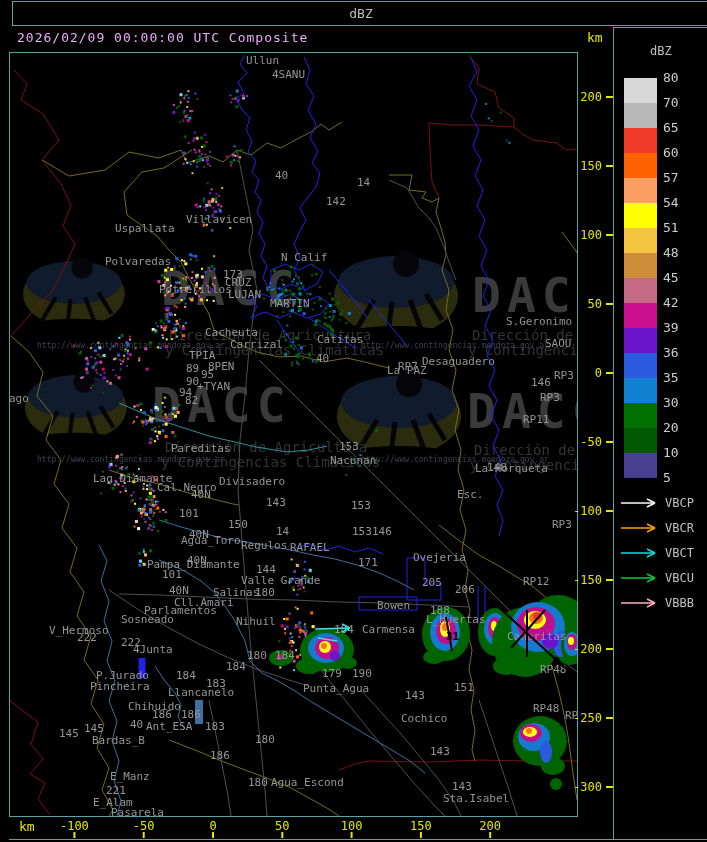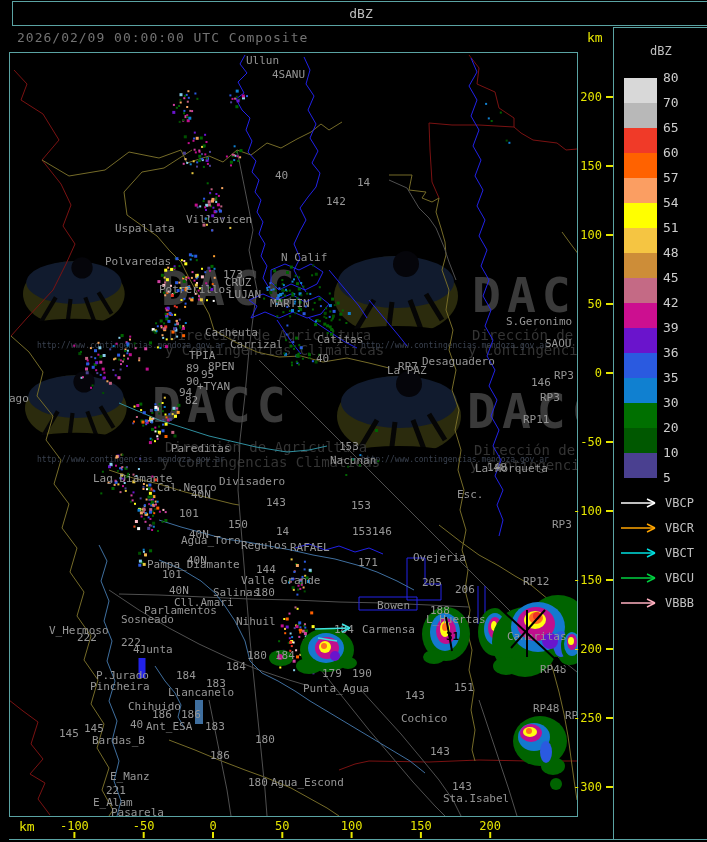--- a/index.html
+++ b/index.html
@@ -1,21 +1,21 @@
 <!DOCTYPE html>
 <html><head>
 <meta charset="utf-8">
 <style>
   html,body{margin:0;padding:0;background:#000;}
   #root{position:relative;width:707px;height:842px;background:#000;overflow:hidden;
         font-family:"DejaVu Sans Mono","Liberation Mono",monospace;margin-left:9px;}
   .abs{position:absolute;}
   .titlebox{left:3px;top:1px;width:696px;height:23px;border:1px solid #5aa3a3;
             color:#bdbdbd;font-size:13px;text-align:center;line-height:23px;}
-  .hdr-date{left:8px;top:30px;color:#737373;font-size:13px;letter-spacing:1px;}
+  .hdr-date{left:8px;top:30px;color:#f0abfc;font-size:13px;letter-spacing:1px;}
   .hdr-km{left:578px;top:30px;color:#e6e600;font-size:13px;}
   .mapbox{left:0;top:52px;width:569px;height:765px;border:1px solid #5aa3a3;box-sizing:border-box;}
   .v1{left:604px;top:27px;width:1px;height:813px;background:#5aa3a3;}
   .v2{left:705px;top:27px;width:1px;height:813px;background:#5aa3a3;}
   .htop{left:604px;top:27px;width:102px;height:1px;background:#5aa3a3;}
   .hbot{left:0;top:839px;width:706px;height:1px;background:#5aa3a3;}
   .cbtitle{left:641px;top:44px;color:#c0c0c0;font-size:12px;}
   svg text{font-family:"DejaVu Sans Mono","Liberation Mono",monospace;}
 </style>
 </head>

